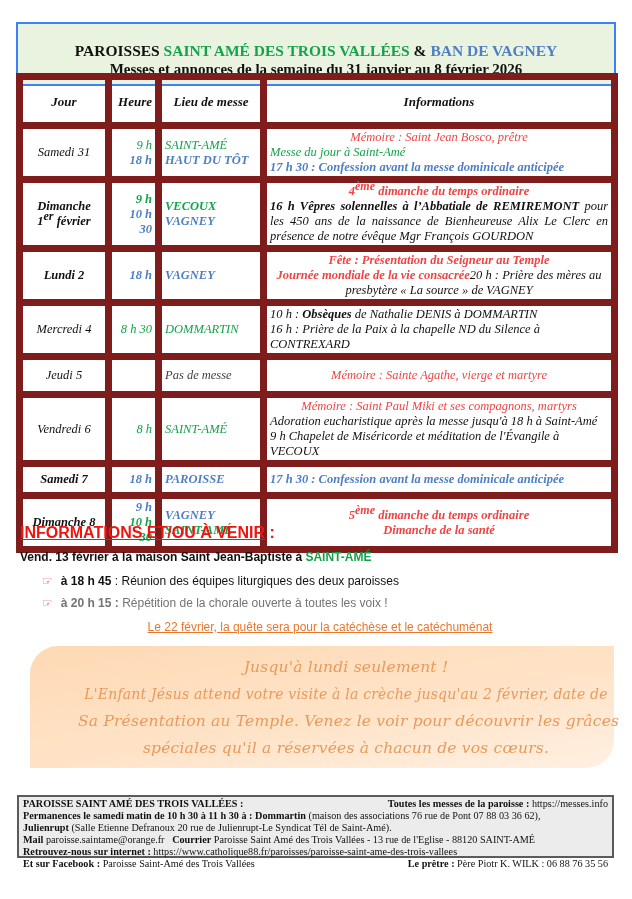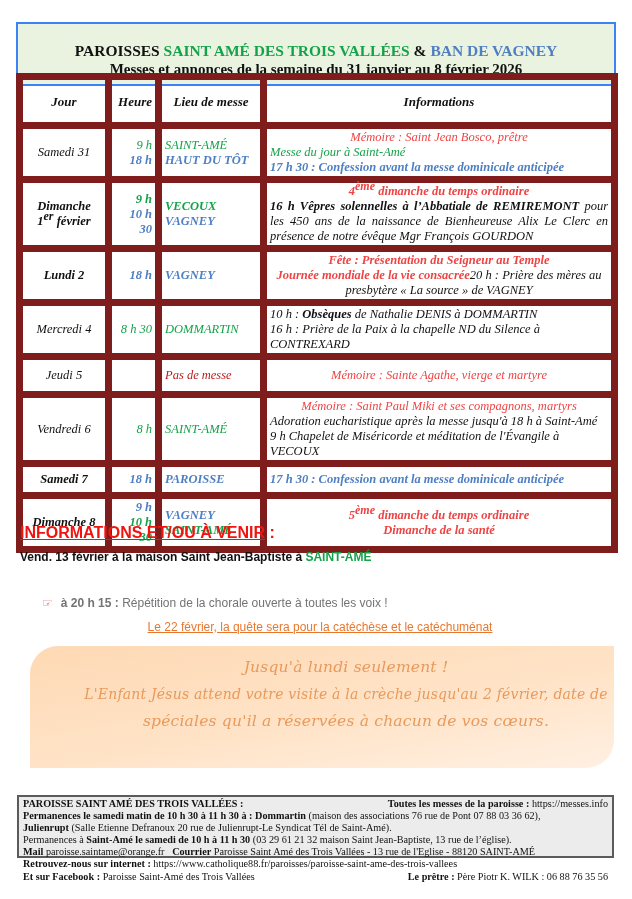--- a/index.html
+++ b/index.html
@@ -23,21 +23,21 @@
   table.sched td, table.sched th {
     border: 7px solid #7f1d1d; padding: 1px 3px; vertical-align: middle; font-style: italic;
   }
   table.sched th { height: 40px; font-weight: bold; font-size: 13px; }
   .c-day { width: 76px; text-align: center; }
   .c-hour { width: 37px; text-align: right; margin-left: 20px; }
   .c-place { width: 92px; text-align: left; }
   .c-info { text-align: left; }
   .center { text-align: center; }
   .b { font-weight: bold; }
-  .i { font-style: italic; color: #b91c1c; }
+  .i { font-style: italic; color: #404040; }
   sup { font-size: 12px; line-height: 0; }
   .thick-bottom { border-bottom: 2px solid #8c8c8c !important; }
   .just { text-align: justify; }
 
   .info-section { position: absolute; left: 20px; top: 524px; width: 600px;
     font-family: "Liberation Sans", "DejaVu Sans", sans-serif; font-size: 12px; }
   .info-title { color: #f0140f; font-weight: bold; font-size: 16px; }
   .info-title u { text-decoration: underline; }
   .vend { position: absolute; top: 26px; left: 0; font-weight: bold; font-size: 12px; white-space: nowrap; }
   .bullet { position: absolute; left: 22px; font-size: 12px; white-space: nowrap; }
@@ -180,39 +180,42 @@
       <div><span>5</span><sup>ème</sup><span> dimanche du temps ordinaire</span></div>
       <div>Dimanche de la santé</div>
     </td>
   </tr>
 </tbody>
   </table>
 
 <div class="info-section">
   <div class="info-title"><u>INFORMATIONS ET/OU À VENIR</u><span> :</span></div>
   <div class="vend"><span>Vend. 13 février à la maison Saint Jean-Baptiste à </span><span class="green">SAINT-AMÉ</span></div>
+  <div class="bullet" style="top:50px">
+    <span class="arrow">☞</span><b>à 18 h 45</b><span> : </span><span>Réunion des équipes liturgiques des deux paroisses</span>
+  </div>
   <div class="bullet" style="top:72px">
     <span class="arrow">☞</span><b class="red">à 20 h 15</b><b class="red"> : </b><span class="red">Répétition de la chorale ouverte à toutes les voix !</span>
   </div>
   <div class="quete">Le 22 février, la quête sera pour la catéchèse et le catéchuménat</div>
 </div>
 
 <div class="banner">
   <span class="l">Jusqu'à lundi seulement !</span>
   <span class="l" style="font-size:14px">L'Enfant Jésus attend votre visite à la crèche jusqu'au 2 février, date de</span>
+  <span class="l">Sa Présentation au Temple. Venez le voir pour découvrir les grâces</span>
   <span class="l">spéciales qu'il a réservées à chacun de vos cœurs.</span>
 </div>
 
 <div class="footer">
   <div class="row">
     <b>PAROISSE SAINT AMÉ DES TROIS VALLÉES :</b>
     <span class="right"><b>Toutes les messes de la paroisse :</b><span> https://messes.info</span></span>
   </div>
   <div class="row"><b>Permanences le samedi matin de 10 h 30 à 11 h 30 à : Dommartin</b><span> (maison des associations 76 rue de Pont 07 88 03 36 62),</span></div>
   <div class="row"><b>Julienrupt</b><span> (Salle Etienne Defranoux 20 rue de Julienrupt-Le Syndicat Tél de Saint-Amé).</span></div>
-  <div class="row"><span>Permanences à </span><b>Saint-Amé le samedi de 10 h à 11 h 30</b><span> (03 29 61 21 32 maison Saint Jean-Baptiste, 13 rue de l’église).</span></div>
   <div class="row" style="white-space:pre"><b>Mail</b><span> paroisse.saintame@orange.fr   </span><b>Courrier</b><span> Paroisse Saint Amé des Trois Vallées - 13 rue de l'Eglise - 88120 SAINT-AMÉ</span></div>
   <div class="row"><b>Retrouvez-nous sur internet :</b><span> https://www.catholique88.fr/paroisses/paroisse-saint-ame-des-trois-vallees</span></div>
   <div class="row">
     <b>Et sur Facebook :</b><span> Paroisse Saint-Amé des Trois Vallées</span>
     <span class="right"><b>Le prêtre :</b><span> Père Piotr K. WILK : 06 88 76 35 56</span></span>
   </div>
 </div>
 
 </body></html>

